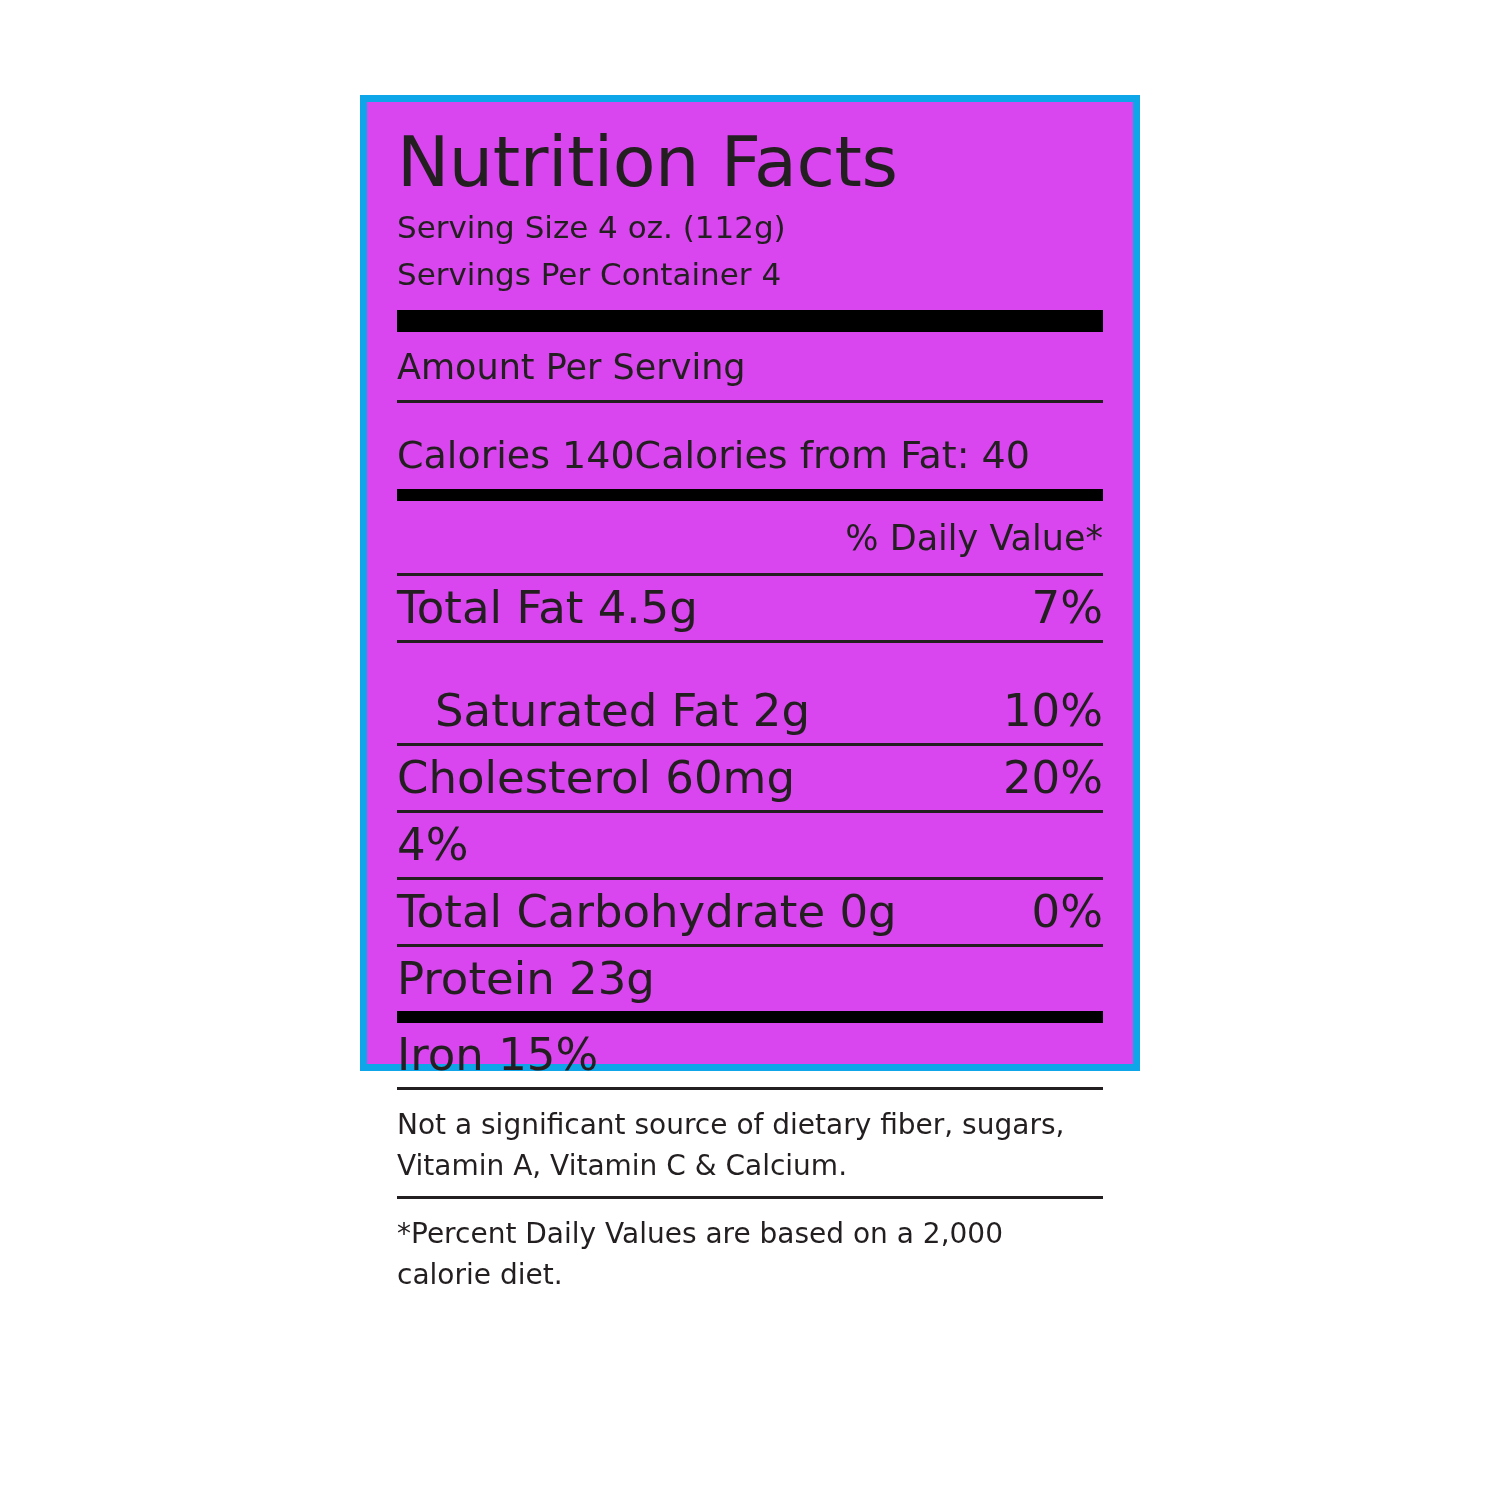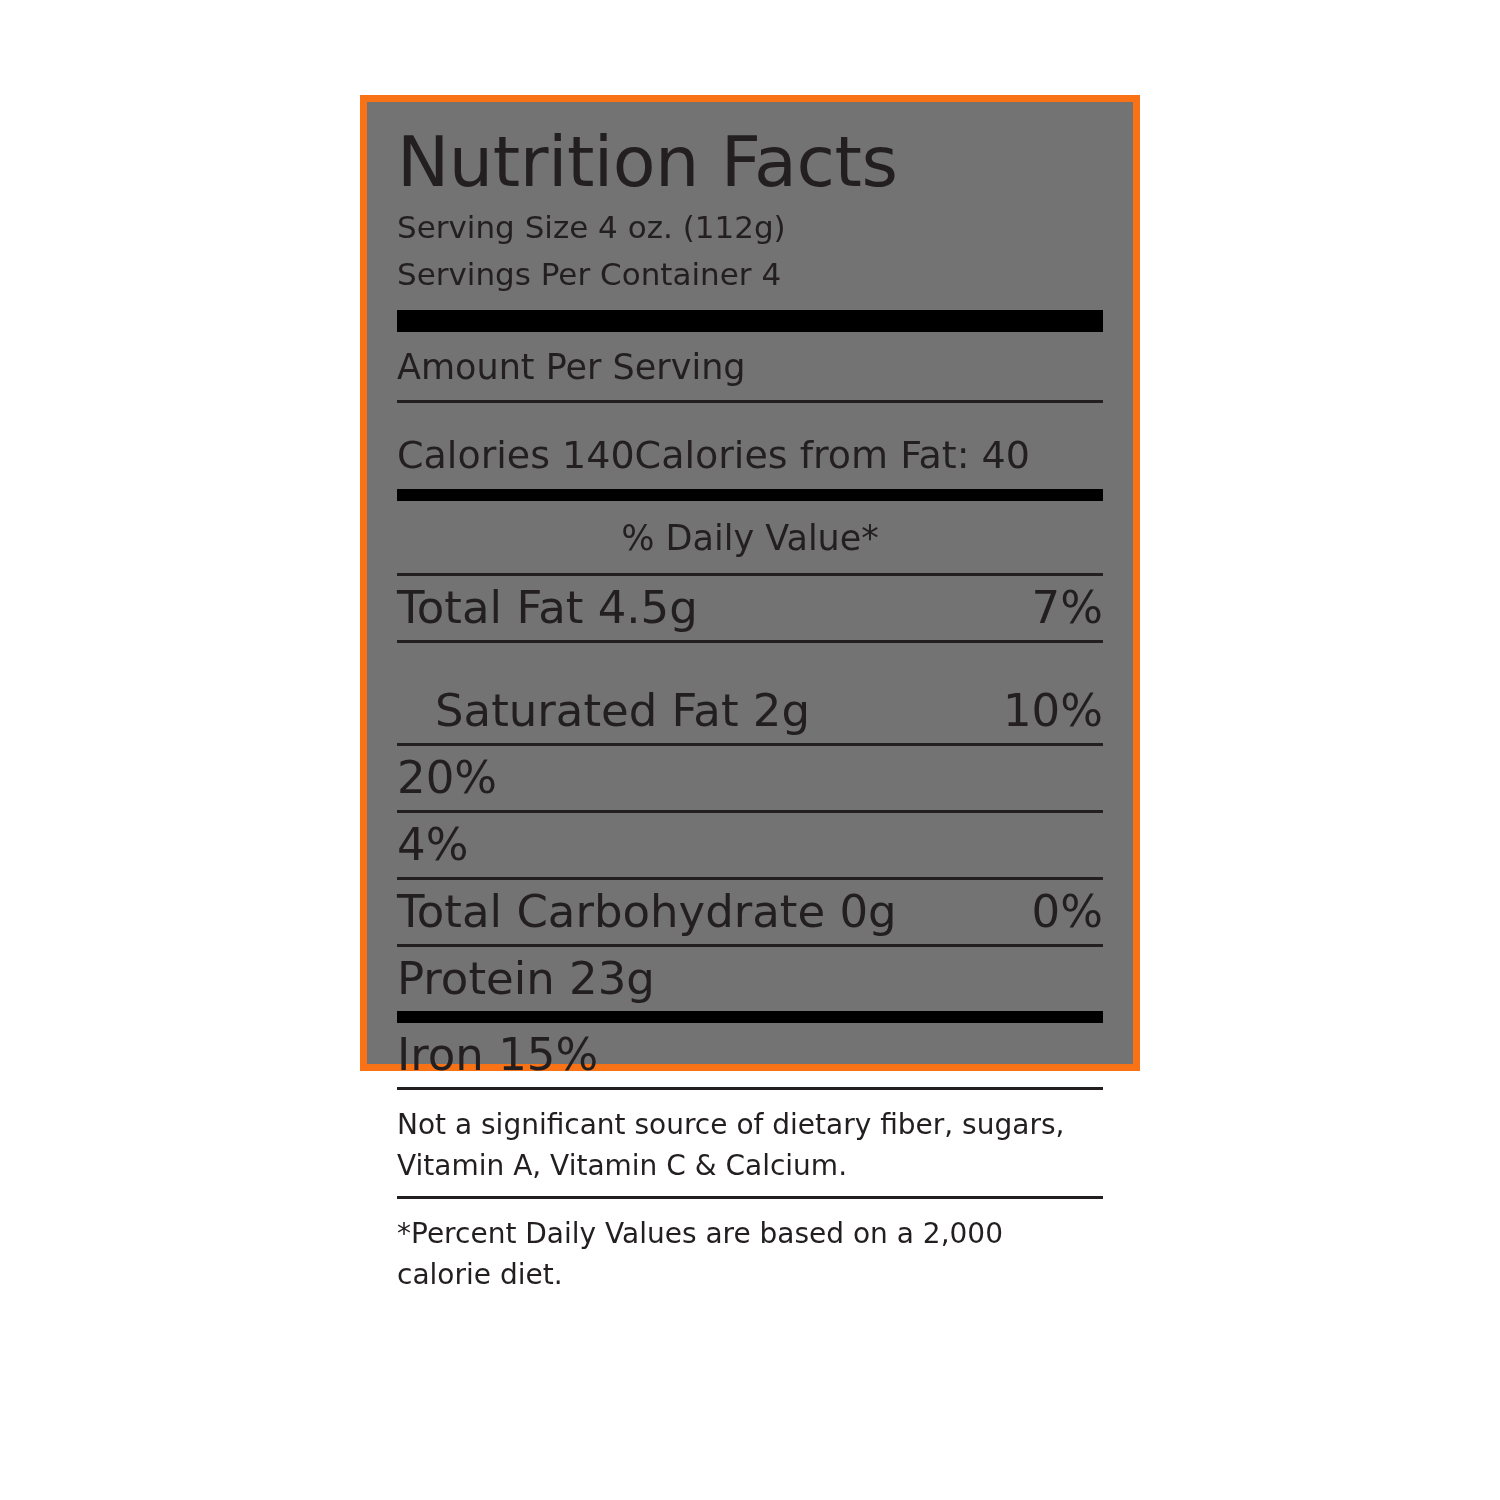--- a/index.html
+++ b/index.html
@@ -17,22 +17,22 @@
     height: 1500px;
     background: #ffffff;
   }
 
   .label-box {
     position: absolute;
     left: 360px;
     top: 95px;
     width: 780px;
     height: 976px;
-    border: 7px solid #f97316;
-    background: #737373;
+    border: 7px solid #0ea5e9;
+    background: #d946ef;
     box-sizing: border-box;
   }
 
   .inner {
     position: absolute;
     left: 30px;
     right: 30px;
     top: 18px;
   }
 
@@ -97,21 +97,21 @@
   .calories-main {
     white-space: nowrap;
   }
 
   .calories-fat {
     white-space: nowrap;
     margin-top: 16px;
   }
 
   .dv-row {
-    text-align: center;
+    text-align: right;
     font-size: 35px;
     line-height: 46px;
     color: #231f20;
     padding: 14px 0 12px 0;
   }
 
   .indent {
     padding-left: 38px;
     margin-top: 36px;
   }
@@ -161,20 +161,21 @@
       </div>
       <div class="rule-thin"></div>
 
       <div class="row">
         <span class="nutrient-label indent">Saturated Fat 2g</span>
         <span class="nutrient-pct">10%</span>
       </div>
       <div class="rule-thin"></div>
 
       <div class="row">
+        <span class="nutrient-label">Cholesterol 60mg</span>
         <span class="nutrient-pct">20%</span>
       </div>
       <div class="rule-thin"></div>
 
       <div class="row">
         <span class="nutrient-pct">4%</span>
       </div>
       <div class="rule-thin"></div>
 
       <div class="row">

